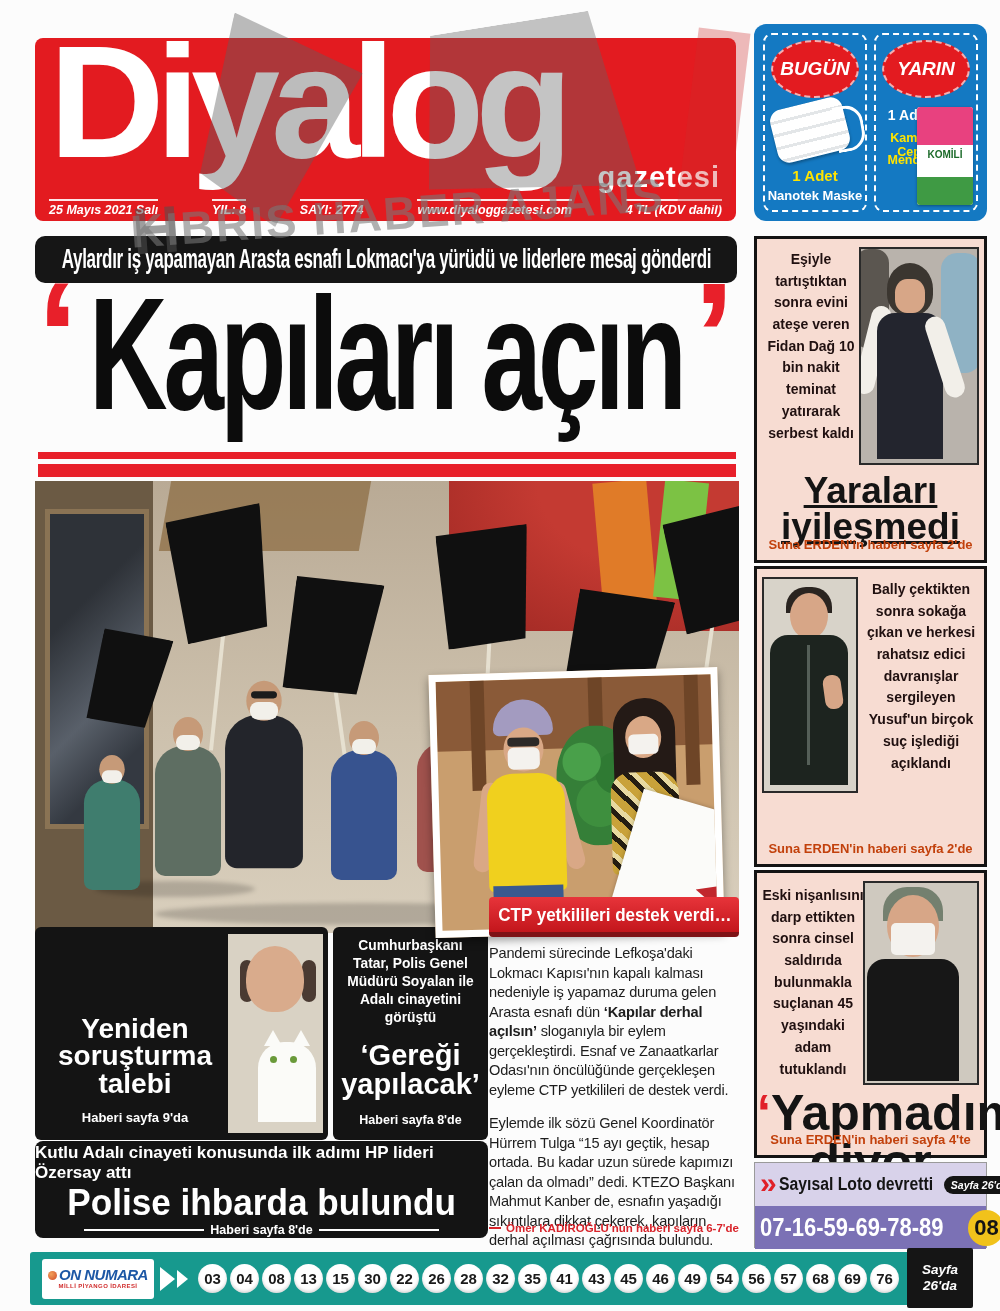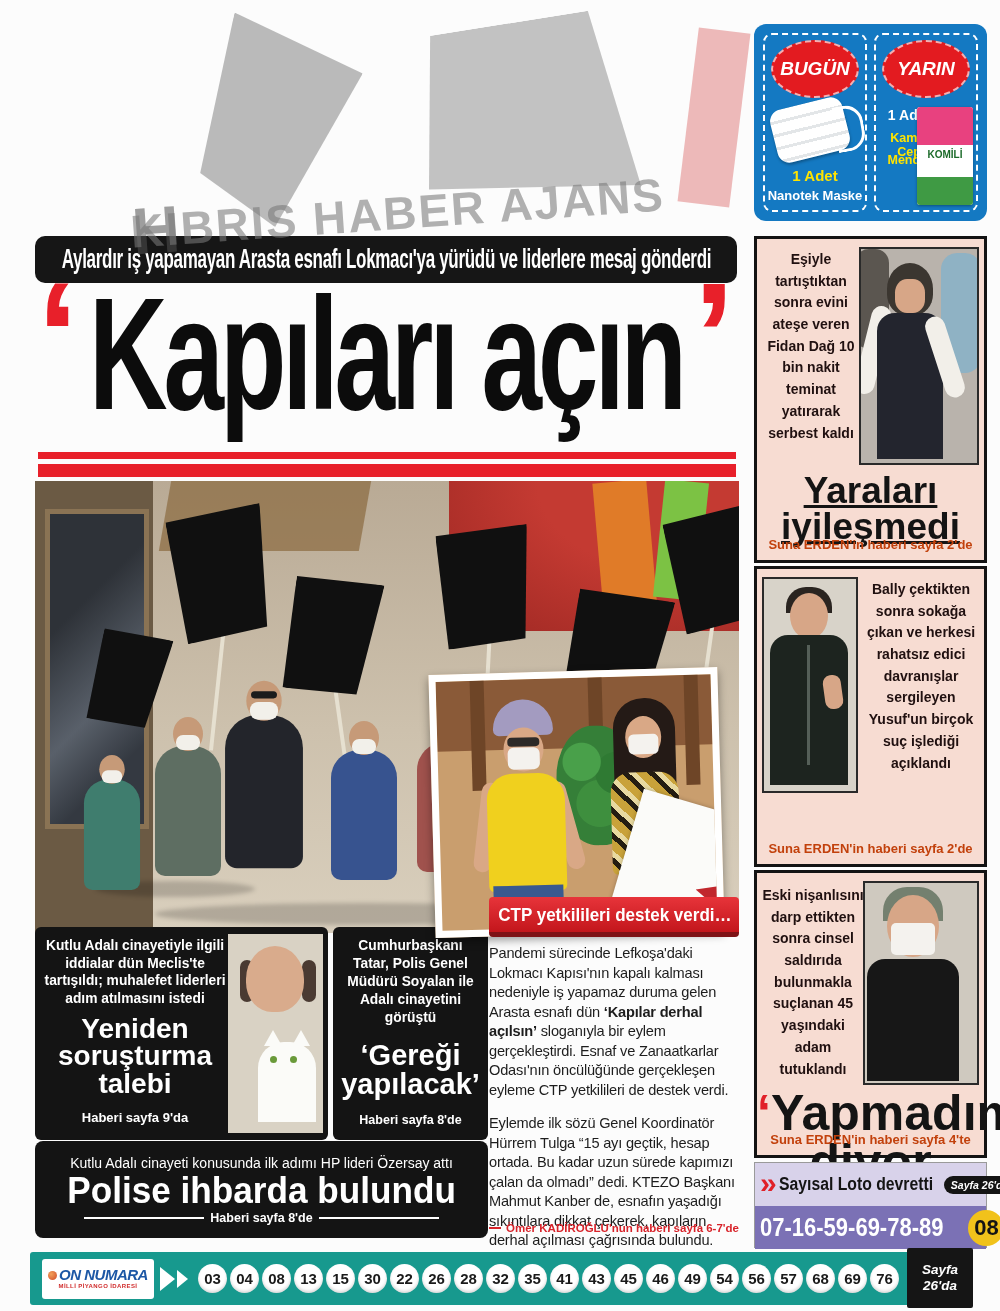--- a/index.html
+++ b/index.html
@@ -166,21 +166,21 @@
   .cat-ear2{position:absolute;left:64px;top:96px;width:0;height:0;border-left:9px solid transparent;
             border-right:9px solid transparent;border-bottom:16px solid #fbfbf8;}
   .cat-eye{position:absolute;width:7px;height:7px;border-radius:50%;background:#6a9a3a;}
   .cat-eye1{left:42px;top:122px;} .cat-eye2{left:62px;top:122px;}
   .lb2{left:333px;top:927px;width:155px;height:213px;padding:10px 6px;display:flex;flex-direction:column;align-items:center;}
   .lb2-lead{font-weight:bold;font-size:13.8px;line-height:1.3;text-align:center;}
   .lb2-head{font-weight:bold;font-size:29px;line-height:1;text-align:center;margin-top:14px;}
   .lb2-credit{font-weight:bold;font-size:12.5px;margin-top:14px;}
   .lb3{left:35px;top:1141px;width:453px;height:97px;border-radius:8px;display:flex;flex-direction:column;
        align-items:center;justify-content:center;}
-  .lb3-lead{font-weight:normal;font-size:14px;}
+  .lb3-lead{font-weight:bold;font-size:17px;}
   .lb3-head{font-weight:bold;font-size:37px;line-height:1;white-space:nowrap;transform:scaleX(.95);margin-top:1px;}
   .lb3-credit{display:flex;align-items:center;gap:6px;margin-top:2px;}
   .lb3-credit .wline{width:120px;height:2px;background:#fff;}
   .lb3-credit span{font-weight:bold;font-size:12.5px;}
 
   
   .sidebox{left:754px;width:233px;background:#f7dcd2;border:3px solid #131313;box-sizing:border-box;}
   .sb1{top:236px;height:327px;} .sb2{top:566px;height:301px;} .sb3{top:870px;height:288px;}
   .sb-lead{position:absolute;font-weight:bold;font-size:14px;line-height:1.55;text-align:center;color:#201010;}
   .sb1 .sb-lead{left:4px;top:10px;width:100px;}
@@ -248,20 +248,31 @@
          display:flex;align-items:center;justify-content:center;box-shadow:inset 0 -2px 3px rgba(0,0,0,.15);}
   .on-badge{position:absolute;right:-2px;top:-4px;width:66px;height:60px;background:#151515;color:#fff;
             display:flex;flex-direction:column;align-items:center;justify-content:center;
             font-weight:bold;font-style:italic;font-size:13.5px;line-height:1.15;border-radius:2px;}
 </style>
 </head>
 <body>
 
 <div class="page">
 
+  <div class="abs masthead">
+    <div class="mast-title">Diyalog</div>
+    <div class="mast-sub">gazetesi</div>
+    <div class="mast-info">
+      <span>25 Mayıs 2021 Salı</span>
+      <span>YIL: 8</span>
+      <span>SAYI: 2774</span>
+      <span>www.diyaloggazetesi.com</span>
+      <span>4 TL (KDV dahil)</span>
+    </div>
+  </div>
 
   <div class="abs wm wm-s1"></div>
   <div class="abs wm wm-s2"></div>
   <div class="abs wm wm-s3"></div>
   <div class="abs wm wm-h">H</div>
   <div class="abs wm wm-text">KIBRIS HABER AJANS</div>
 
   <div class="abs promo">
     <div class="promo-cell">
       <div class="promo-badge">BUGÜN</div>
@@ -372,21 +383,20 @@
   </div>
   <div class="abs body-text body1"><span>Pandemi sürecinde Lefkoşa'daki Lokmacı Kapısı'nın kapalı kalması nedeniyle iş yapamaz duruma gelen Arasta esnafı dün </span><b>‘Kapılar derhal açılsın’</b><span> sloganıyla bir eylem gerçekleştirdi. Esnaf ve Zanaatkarlar Odası'nın öncülüğünde gerçekleşen eyleme CTP yetkilileri de destek verdi.</span></div>
 
   <div class="abs body-text body2">Eylemde ilk sözü Genel Koordinatör Hürrem Tulga “15 ayı geçtik, hesap ortada. Bu kadar uzun sürede kapımızı çalan da olmadı” dedi. KTEZO Başkanı Mahmut Kanber de, esnafın yaşadığı sıkıntılara dikkat çekerek, kapıların derhal açılması çağrısında bulundu.</div>
   <div class="abs center-credit">
     <div class="cline"></div>
     <span>Ömer KADİROĞLU'nun haberi sayfa 6-7'de</span>
   </div>
 
   <div class="abs blackbox lb1">
-    <div class="lb1-lead">Kutlu Adalı cinayetiyle ilgili iddialar dün Meclis'te tartışıldı; muhalefet liderleri adım atılmasını istedi</div>
     <div class="lb1-head">Yeniden soruşturma talebi</div>
     <div class="lb1-credit">Haberi sayfa 9'da</div>
     <div class="photo-cat">
       <div class="cat-hairL"></div>
       <div class="cat-hairR"></div>
       <div class="cat-face"></div>
       <div class="cat-ear1"></div>
       <div class="cat-ear2"></div>
       <div class="cat-body"></div>
       <div class="cat-eye cat-eye1"></div>

